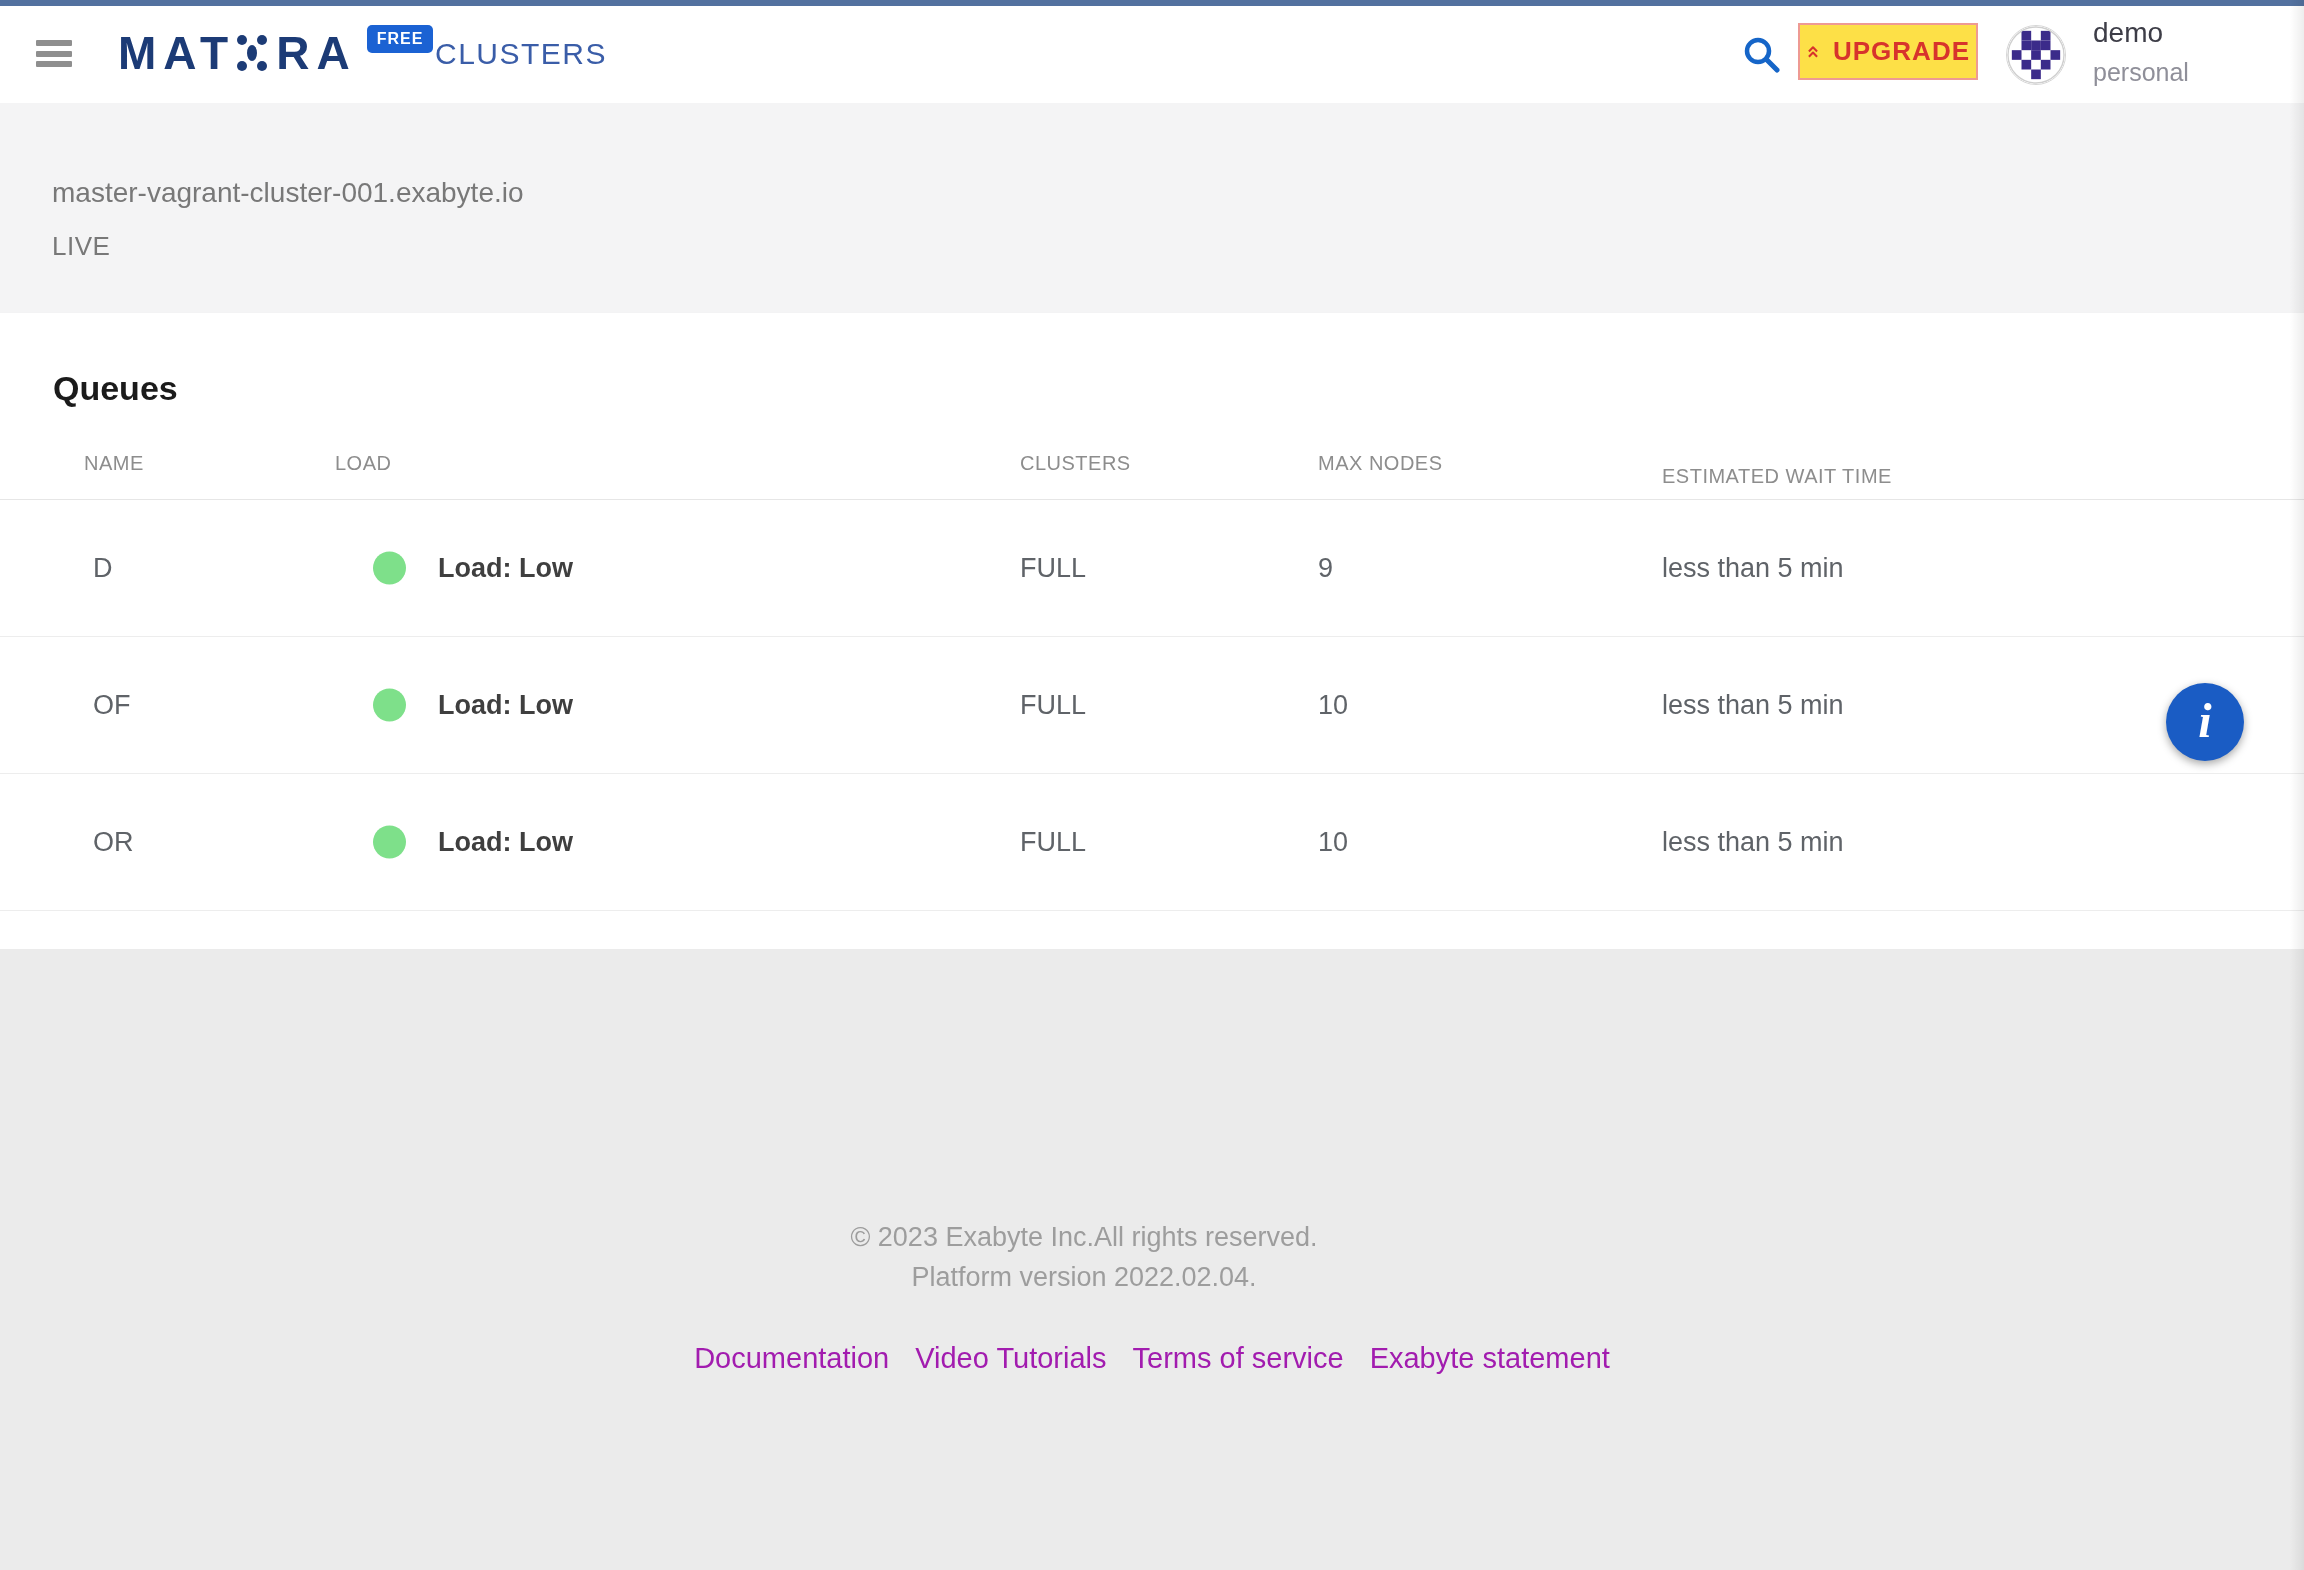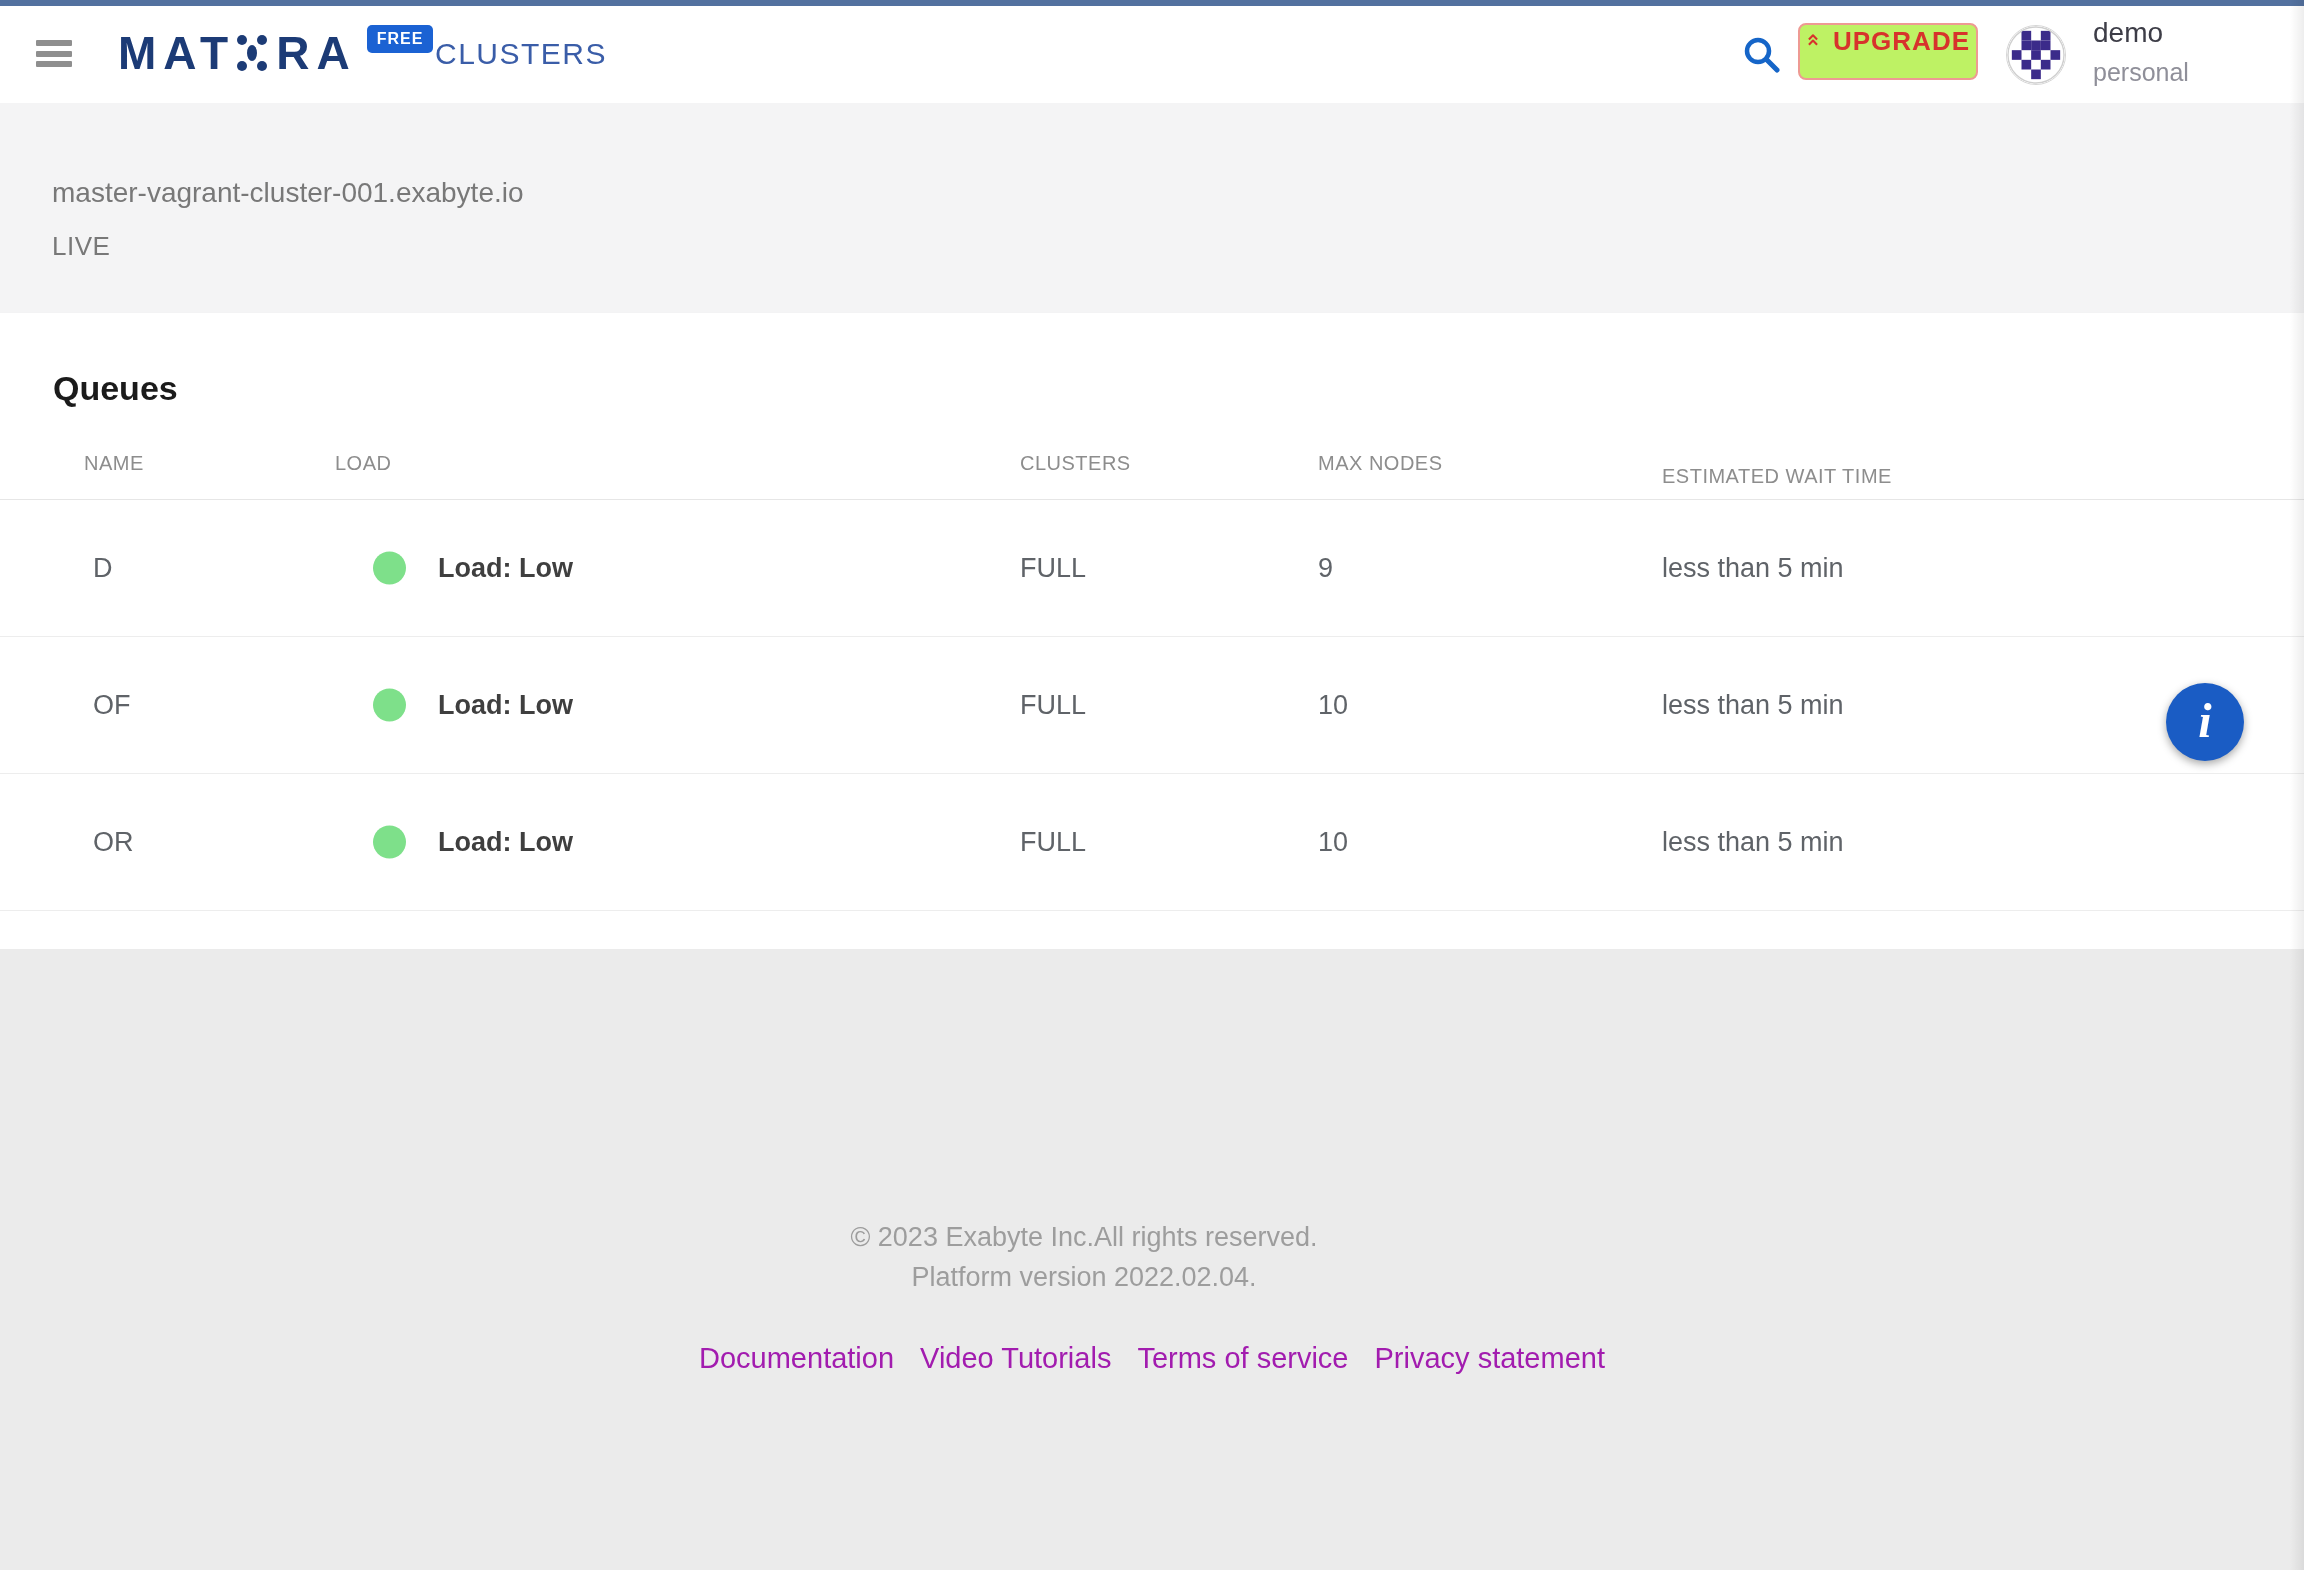--- a/index.html
+++ b/index.html
@@ -28,22 +28,22 @@
   .logo-glyph .d3{left:0;top:28px;width:10px;height:10px;}
   .logo-glyph .d4{left:20px;top:28px;width:10px;height:10px;}
   .logo-glyph .d5{left:10px;top:12px;width:10px;height:16px;border-radius:5px/8px;}
   .free-badge{position:relative;top:-14px;margin-left:10px;background:#1b62d3;color:#fff;
         font-size:16px;font-weight:bold;letter-spacing:1px;padding:5px 10px;border-radius:5px;}
 
   .page-title{left:435px;top:37px;font-size:30px;letter-spacing:1.5px;color:#3a5da8;}
 
   .search-btn{left:1738px;top:31px;width:48px;height:48px;cursor:pointer;}
   .upgrade-btn{left:1798px;top:23px;width:180px;height:57px;box-sizing:border-box;
-        border:2px solid #ee9a93;border-radius:8px;background:#bef264;cursor:pointer;
-        display:flex;align-items:flex-start;justify-content:center;gap:13px;
+        border:2px solid #ee9a93;border-radius:0;background:#fde047;cursor:pointer;
+        display:flex;align-items:center;justify-content:center;gap:13px;
         color:#d7332c;font-size:26px;font-weight:bold;letter-spacing:1px;font-family:inherit;}
   .avatar{left:2006px;top:25px;width:60px;height:60px;border-radius:50%;overflow:hidden;
         border:1px solid #d6d6d6;box-sizing:border-box;cursor:pointer;background:#fff;}
   .userblock{left:2093px;top:16px;cursor:pointer;}
   .user-name{font-size:28px;color:#3d3d47;line-height:34px;}
   .user-ws{font-size:25px;color:#8f8f99;line-height:30px;margin-top:7px;}
 
   
   .banner{left:0;top:103px;width:2304px;height:210px;background:#f4f4f5;}
   .cluster-name{left:52px;top:177px;font-size:28px;color:#787878;}
@@ -190,16 +190,16 @@
   <span>i</span>
 </div>
 
 <div class="abs footer"></div>
 <div class="abs f-line f-copy">© 2023 Exabyte Inc.All rights reserved.</div>
 <div class="abs f-line f-ver">Platform version 2022.02.04.</div>
 <div class="f-links">
   <a>Documentation</a>
   <a>Video Tutorials</a>
   <a>Terms of service</a>
-  <a>Privacy statement</a>
+  <a>Exabyte statement</a>
 </div>
 
 <div class="abs edge-shade"></div>
 
 </body></html>

